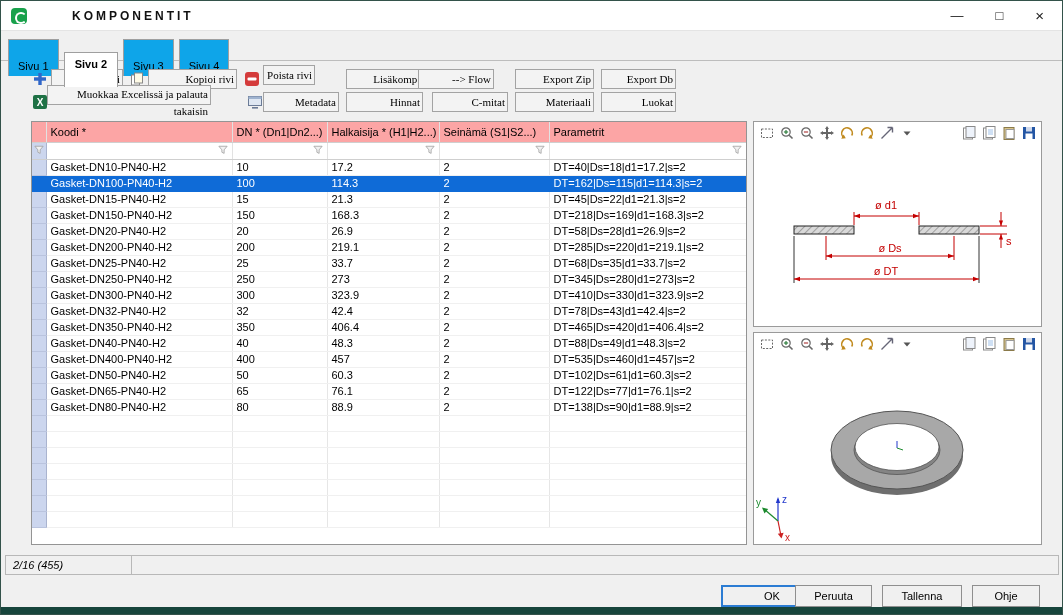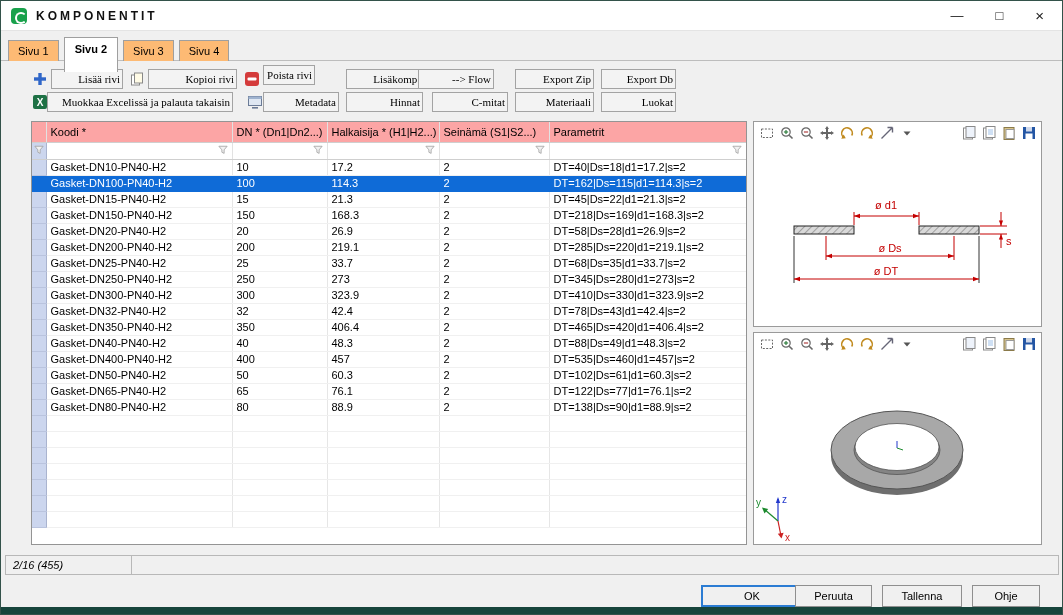--- a/index.html
+++ b/index.html
@@ -4,30 +4,30 @@
 <style>
   html,body{margin:0;padding:0;background:#cfcfcf;}
   *{box-sizing:border-box;}
   .window{
     position:relative;width:1063px;height:615px;margin:0 auto;
     background:#f0f0f0;border:1px solid #33524a;overflow:hidden;
     font-family:"Liberation Sans",sans-serif;font-size:11px;color:#000;
   }
   
   .titlebar{position:absolute;top:0;left:0;right:0;height:30px;background:#fff;
-    display:flex;align-items:center;padding:0 10px;border-bottom:1px solid #e4e4e4;}
+    display:flex;align-items:center;padding:0 10px;border-bottom:1px solid #e4e4e4;gap:36px;}
   .logo{width:16px;height:16px;border-radius:4px;background:#18a14b;display:inline-block;margin-right:9px;position:relative;}
   .logo::after{content:"";position:absolute;left:4px;top:4px;width:8px;height:8px;border-radius:50%;border:2px solid #fff;border-right-color:transparent;}
   .title{font-size:12px;font-weight:bold;letter-spacing:3px;color:#111;}
   .wincontrols{margin-left:auto;display:flex;gap:32px;align-items:center;margin-right:8px;}
   .wc{font-size:13px;color:#222;cursor:default;line-height:14px;}
   
   .tabbar{position:absolute;top:32px;left:0;right:0;height:28px;padding-left:7px;border-bottom:1px solid #bdbdbd;}
-  .tab{display:inline-block;margin-right:2px;padding:4px 9px 4px;border:1px solid #9f9f9f;border-bottom:none;
-    background:#fdba74;position:relative;top:6px;font-size:11px;}
+  .tab{display:inline-block;margin-right:2px;padding:20px 9px 4px;border:1px solid #9f9f9f;border-bottom:none;
+    background:#0ea5e9;position:relative;top:6px;font-size:11px;}
   .tab.active{background:#fff;top:4px;padding:5px 10px 17px;z-index:3;font-weight:bold;}
   
   .toolbars{position:absolute;top:64px;left:0;right:0;height:54px;}
   .btn{position:absolute;height:20px;background:#f3f3f3;border:1px solid #a3a3a3;
     font-family:Liberation Serif, serif;font-size:11px;line-height:17px;padding:0 2px;text-align:right;cursor:default;}
   .icon{position:absolute;width:17px;height:17px;display:inline-flex;align-items:center;justify-content:center;}
   
   .gridwrap{position:absolute;top:120px;left:30px;width:716px;height:424px;background:#fff;
     border:1px solid #949494;overflow:hidden;}
   table{border-collapse:collapse;table-layout:fixed;width:714px;font-size:11px;}
@@ -109,21 +109,21 @@
     <button class="btn" style="left:417px;top:4px;width:76px">--&gt; Flow</button>
     <button class="btn" style="left:514px;top:4px;width:79px">Export Zip</button>
     <button class="btn" style="left:600px;top:4px;width:75px">Export Db</button>
 
     <span class="icon" style="left:30px;top:28px">
         <svg width="16" height="16" viewBox="0 0 16 16">
           <rect x="1" y="1" width="14" height="14" rx="2" fill="#1e7145"></rect>
           <text x="8" y="12" font-size="10" font-weight="bold" fill="#fff" text-anchor="middle" font-family="Liberation Sans,sans-serif">X</text>
         </svg>
       </span>
-    <button class="btn" style="left:46px;top:27px;width:186px">Muokkaa Excelissä ja palauta takaisin</button>
+    <button class="btn" style="left:46px;top:20px;width:164px">Muokkaa Excelissä ja palauta takaisin</button>
     <span class="icon" style="left:245px;top:28px">
         <svg width="16" height="16" viewBox="0 0 16 16">
           <rect x="1.5" y="2.5" width="13" height="9" fill="#dfe7f2" stroke="#6b7b96"></rect>
           <rect x="1.5" y="2.5" width="13" height="2.5" fill="#9fb3cf"></rect>
           <rect x="5" y="13" width="6" height="1.6" fill="#6b7b96"></rect>
         </svg>
       </span>
     <button class="btn" style="left:262px;top:27px;width:76px">Metadata</button>
     <button class="btn" style="left:345px;top:27px;width:77px">Hinnat</button>
     <button class="btn" style="left:431px;top:27px;width:76px">C-mitat</button>
@@ -583,19 +583,19 @@
         <polygon points="27.5,185.5 23.8,180.7 29.6,179.8" fill="#cc2222"></polygon>
         <text class="axlabel" x="31" y="188" fill="#cc2222">x</text>
       </g>
     </svg>
   </div>
 
   <div class="statusbar">
     <div class="statuscell">2/16 (455)</div>
   </div>
 
-  <button class="fbtn ok" style="left:700px;width:102px">OK</button>
+  <button class="fbtn ok" style="left:720px;width:102px">OK</button>
   <button class="fbtn" style="left:794px;width:77px">Peruuta</button>
   <button class="fbtn" style="left:881px;width:80px">Tallenna</button>
   <button class="fbtn" style="left:971px;width:68px">Ohje</button>
 
   <div class="bottomstrip"></div>
 </div>
 
 </body></html>

